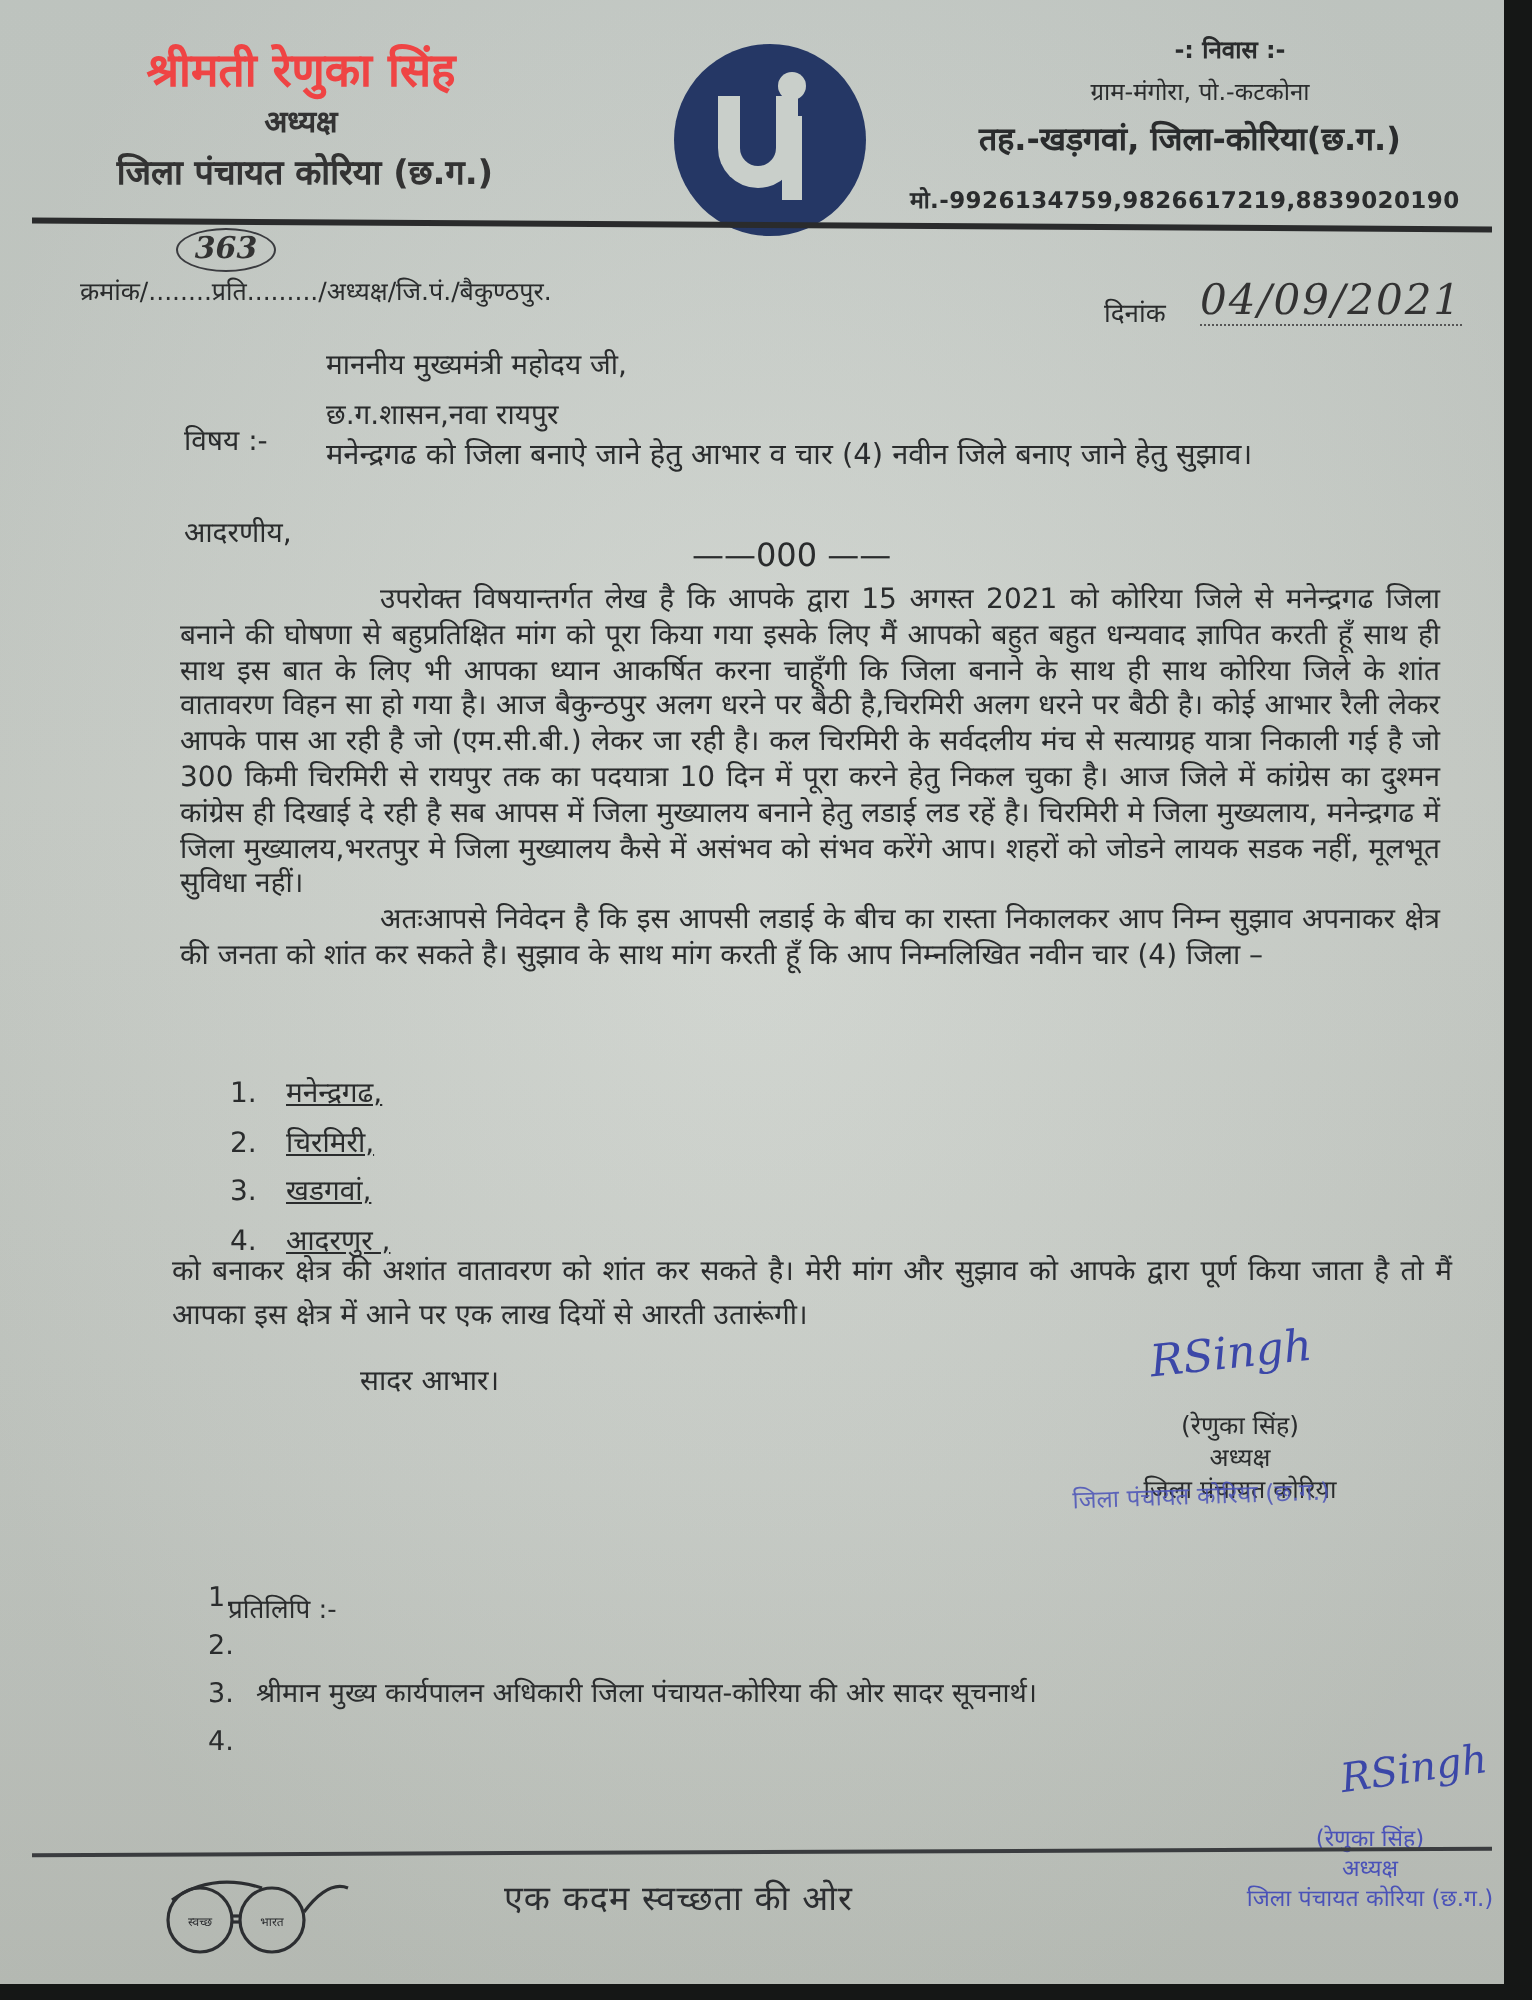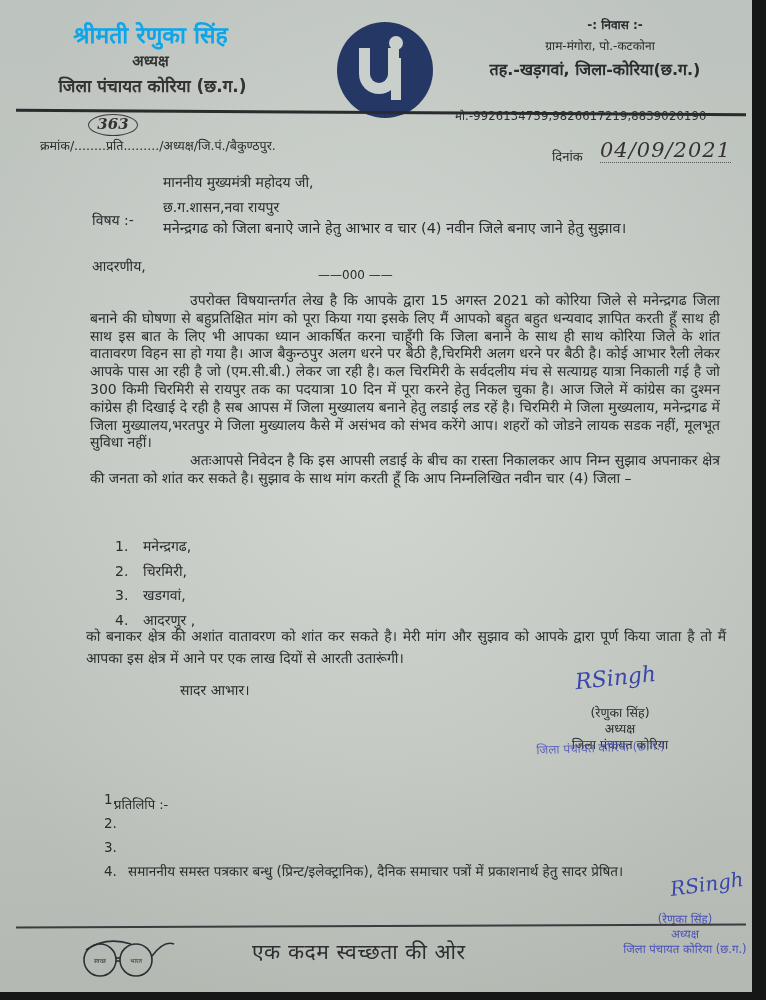--- a/index.html
+++ b/index.html
@@ -14,54 +14,54 @@
     content: ""; position: absolute; inset: 0;
     background: radial-gradient(ellipse at 50% 45%, rgba(255,255,255,0.12), rgba(0,0,0,0.06) 80%);
     pointer-events: none;
   }
   .right-shadow { position: absolute; right: 0; top: 0; width: 14px; height: 1000px; background: #151716; }
   .bottom-shadow { position: absolute; left: 0; bottom: 0; width: 766px; height: 8px; background: #151716; }
 
   .abs { position: absolute; }
 
   
-  .hdr-name { left: 48px; top: 18px; width: 205px; text-align: center; font-size: 23px; font-weight: bold; color: #0ea5e9; }
+  .hdr-name { left: 48px; top: 18px; width: 205px; text-align: center; font-size: 23px; font-weight: bold; color: #ef4444; }
   .hdr-role { left: 48px; top: 50px; width: 205px; text-align: center; font-size: 15px; font-weight: bold; color: #333; }
   .hdr-org  { left: 40px; top: 74px; width: 225px; text-align: center; font-size: 17px; font-weight: bold; color: #333; }
 
   .logo { left: 337px; top: 22px; width: 96px; height: 96px; border-radius: 50%; background: #253765; }
   .logo-u { position: absolute; left: 22px; top: 26px; width: 40px; height: 46px; border: 11px solid #c9cfca; border-top: none; border-radius: 0 0 22px 22px; }
   .logo-stem { position: absolute; left: 54px; top: 36px; width: 10px; height: 42px; background: #c9cfca; }
   .logo-dot { position: absolute; left: 52px; top: 14px; width: 14px; height: 14px; border-radius: 50%; background: #c9cfca; }
 
   .res-title { left: 540px; top: 16px; width: 150px; text-align: center; font-size: 12px; font-weight: bold; }
   .res-line1 { left: 470px; top: 37px; width: 260px; text-align: center; font-size: 12px; font-weight: normal; }
   .res-line2 { left: 460px; top: 58px; width: 270px; text-align: center; font-size: 16px; font-weight: bold; }
-  .res-phone { left: 455px; top: 92px; width: 290px; font-size: 11.5px; font-weight: normal; letter-spacing: 0.2px; margin-top: 16px; }
+  .res-phone { left: 455px; top: 92px; width: 290px; font-size: 11.5px; font-weight: bold; letter-spacing: 0.2px; }
 
   .rule { height: 3px; background: #2a2b2c; }
   .rule-top { left: 16px; top: 111px; width: 730px; transform: rotate(0.35deg); }
 
   .ref { left: 40px; top: 137px; font-size: 12.5px; }
   .ref-num { left: 88px; top: 114px; width: 50px; height: 22px; border: 1.5px solid #3a3b3f; border-radius: 50%; font-family: "DejaVu Serif", serif; font-style: italic; font-size: 15px; text-align: center; line-height: 18px; color: #333; font-weight: bold; }
   .date-label { left: 552px; top: 147px; font-size: 13px; }
   .date-value { left: 600px; top: 138px; font-size: 21px; font-family: "DejaVu Serif", serif; font-style: italic; color: #333; border-bottom: 1px dotted #555; letter-spacing: 1px; }
 
   .addr1 { left: 163px; top: 172px; font-size: 14px; }
   .addr2 { left: 163px; top: 197px; font-size: 14px; }
   .subj-label { left: 92px; top: 210px; font-size: 14px; }
   .subj-text { left: 163px; top: 216px; width: 568px; font-size: 14.5px; line-height: 24px; text-align: justify; }
   .salut { left: 92px; top: 256px; font-size: 14px; }
-  .divider { left: 318px; top: 268px; font-size: 12px; }
+  .divider { left: 346px; top: 268px; font-size: 16px; }
 
   .body-text { left: 90px; top: 292px; width: 630px; font-size: 14px; line-height: 17.8px; text-align: justify; }
   .body-text p { text-indent: 0; }
   .body-text p.indent { text-indent: 100px; }
 
-  .list { left: 115px; top: 536px; font-size: 14px; }
+  .list { left: 115px; top: 536px; font-size: 14px; text-decoration: underline; }
   .list li { list-style: none; height: 24.5px; }
   .list .n { display: inline-block; width: 28px; }
 
   .closing { left: 86px; top: 625px; width: 640px; font-size: 14px; line-height: 22px; text-align: justify; }
   .thanks { left: 180px; top: 680px; font-size: 14px; }
 
   .sign-block { left: 540px; top: 705px; width: 160px; text-align: center; font-size: 12.5px; line-height: 16px; }
   .sign-scribble { left: 575px; top: 665px; font-family: "DejaVu Serif", serif; font-style: italic; font-size: 22px; color: #3b47a8; transform: rotate(-6deg); }
   .stamp { left: 505px; top: 710px; font-size: 12px; color: #4a52b8; line-height: 15px; text-align: center; width: 190px; transform: rotate(-2deg); opacity: 0.85; }
 
@@ -69,21 +69,21 @@
   .cc-list { left: 104px; top: 789px; width: 620px; font-size: 13.5px; line-height: 20px; }
   .cc-list li { list-style: none; display: flex; margin-bottom: 4px; }
   .cc-list .n { width: 24px; flex: 0 0 24px; }
 
   .cc-sign { left: 670px; top: 872px; font-family: "DejaVu Serif", serif; font-style: italic; font-size: 20px; color: #3b47a8; transform: rotate(-8deg); }
   .cc-stamp { left: 610px; top: 912px; width: 150px; font-size: 11.5px; color: #4a52b8; line-height: 15px; text-align: center; }
 
   .rule-bottom { left: 16px; top: 925px; width: 730px; height: 2px; background: #3a3c3f; transform: rotate(-0.25deg); }
 
   .glasses { left: 76px; top: 934px; width: 100px; height: 46px; }
-  .footer-slogan { left: 252px; top: 937px; font-size: 21px; color: #2c2e31; letter-spacing: 0.5px; }
+  .footer-slogan { left: 252px; top: 937px; font-size: 17px; color: #2c2e31; letter-spacing: 0.5px; }
 </style>
 </head>
 <body>
 
 <div class="sheet"></div>
 <div class="right-shadow"></div>
 <div class="bottom-shadow"></div>
 
 <div class="abs hdr-name">श्रीमती रेणुका सिंह</div>
 <div class="abs hdr-role">अध्यक्ष</div>
@@ -145,24 +145,24 @@
 <div class="abs cc-label">प्रतिलिपि :-</div>
 <ul class="abs cc-list">
   <li>
       <span class="n">1.</span>
     </li>
   <li>
       <span class="n">2.</span>
     </li>
   <li>
       <span class="n">3.</span>
+      <span>श्रीमान मुख्य कार्यपालन अधिकारी जिला पंचायत-कोरिया की ओर सादर सूचनार्थ।</span>
     </li>
   <li>
       <span class="n">4.</span>
-      <span>समाननीय समस्त पत्रकार बन्धु (प्रिन्ट/इलेक्ट्रानिक), दैनिक समाचार पत्रों में प्रकाशनार्थ हेतु सादर प्रेषित।</span>
     </li>
 </ul>
 <div class="abs cc-sign">RSingh</div>
 <div class="abs cc-stamp">
   <div>(रेणुका सिंह)</div>
   <div>अध्यक्ष</div>
   <div>जिला पंचायत कोरिया (छ.ग.)</div>
 </div>
 
 <div class="abs rule-bottom"></div>

